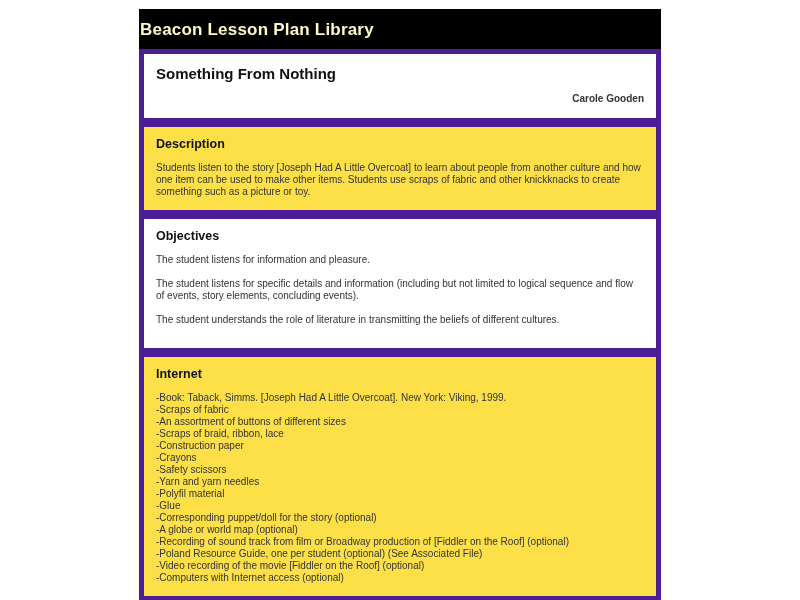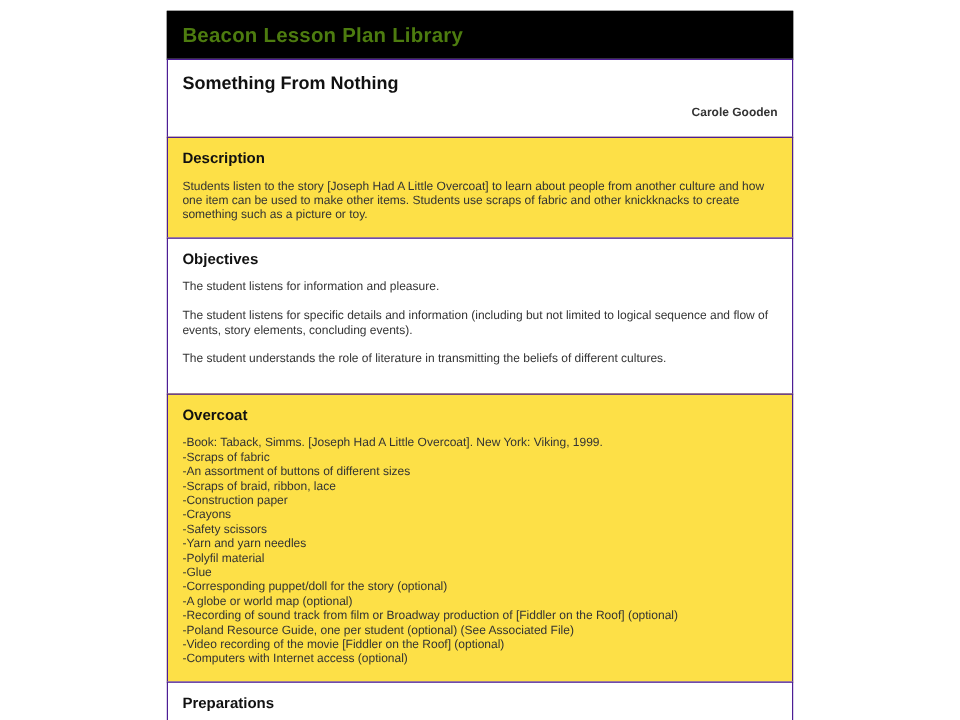--- a/index.html
+++ b/index.html
@@ -9,34 +9,34 @@
     overflow: hidden;
     font-family: "Liberation Sans", sans-serif;
     color: #333333;
   }
   .page {
     width: 522px;
     margin: 9px auto 0 auto;
   }
   .header-bar {
     background: #000000;
-    color: #4d7c0f;
+    color: #fef9c3;
     height: 41px;
     display: flex;
     align-items: center;
-    padding: 0 12px;
+    padding: 0 0;
     border: 1px solid #000000;
   }
   .header-bar .header-title {
     font-size: 17px;
     font-weight: bold;
     letter-spacing: 0.2px;
   }
   .section {
-    border: 1px solid #4c1d95;
+    border: 5px solid #4c1d95;
     margin-top: -1px;
     background: #ffffff;
     padding: 10px 12px 12px 12px;
   }
   .section.alt { background: #fde047; }
   .title-block { padding: 11px 12px 13px 12px; }
   .lesson-title {
     font-size: 15px;
     font-weight: bold;
     color: #111111;
@@ -87,21 +87,21 @@
   <div class="section para-block objectives-block">
     <div class="section-heading">Objectives</div>
     <div>
         <p class="objective">The student listens for information and pleasure.</p>
         <p class="objective">The student listens for specific details and information (including but not limited to logical sequence and flow of events, story elements, concluding events).</p>
         <p class="objective">The student understands the role of literature in transmitting the beliefs of different cultures.</p>
       </div>
   </div>
 
   <div class="section alt">
-    <div class="section-heading">Overcoat</div>
+    <div class="section-heading">Internet</div>
     <div class="list-block">
         <div>-Book: Taback, Simms. [Joseph Had A Little Overcoat]. New York: Viking, 1999.</div>
         <div>-Scraps of fabric</div>
         <div>-An assortment of buttons of different sizes</div>
         <div>-Scraps of braid, ribbon, lace</div>
         <div>-Construction paper</div>
         <div>-Crayons</div>
         <div>-Safety scissors</div>
         <div>-Yarn and yarn needles</div>
         <div>-Polyfil material</div>

